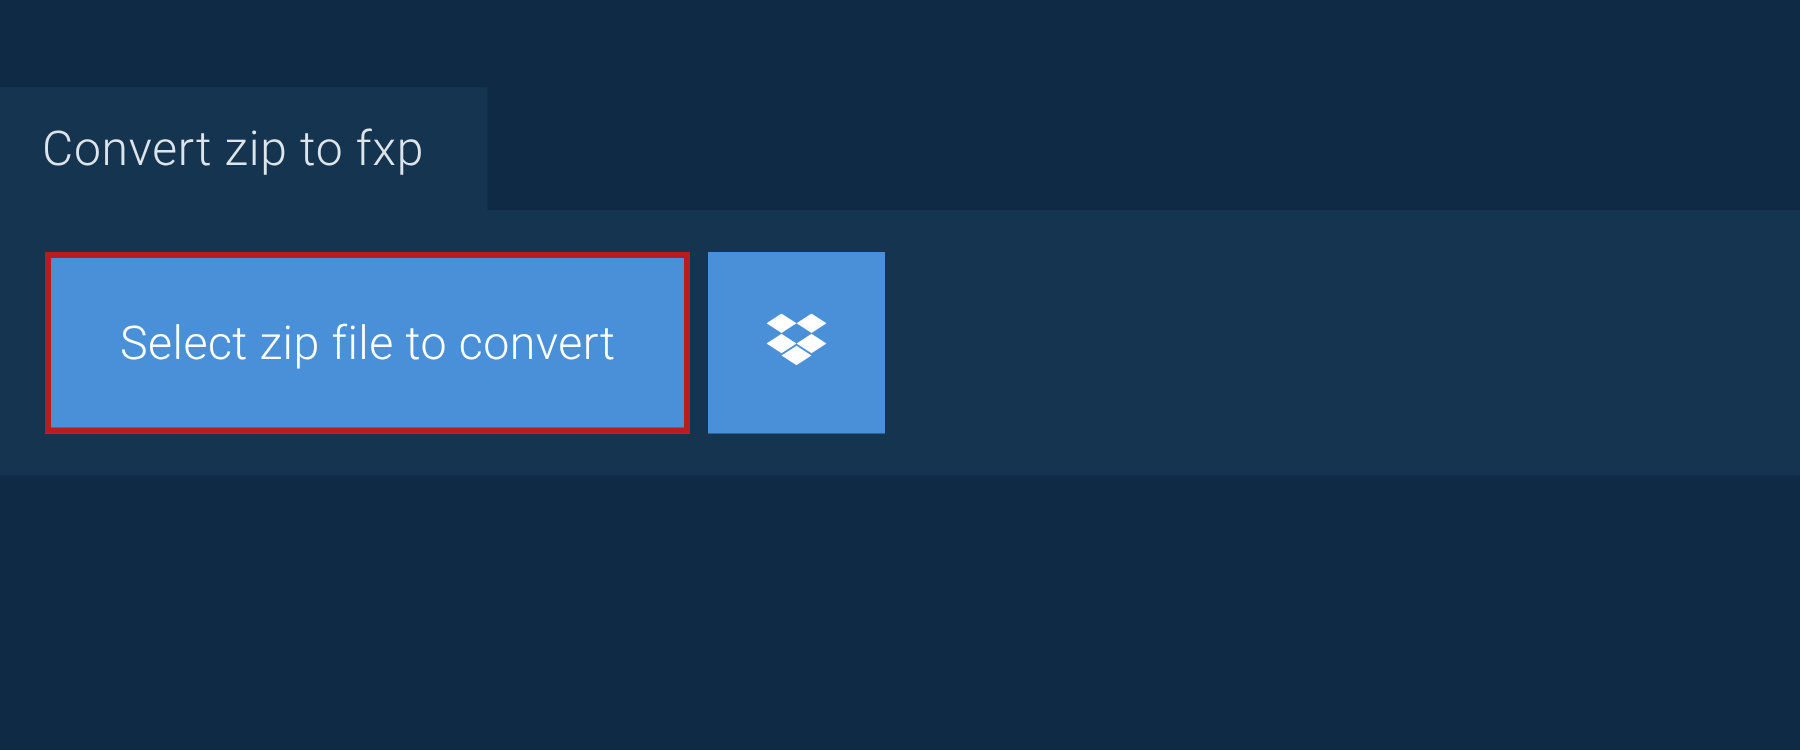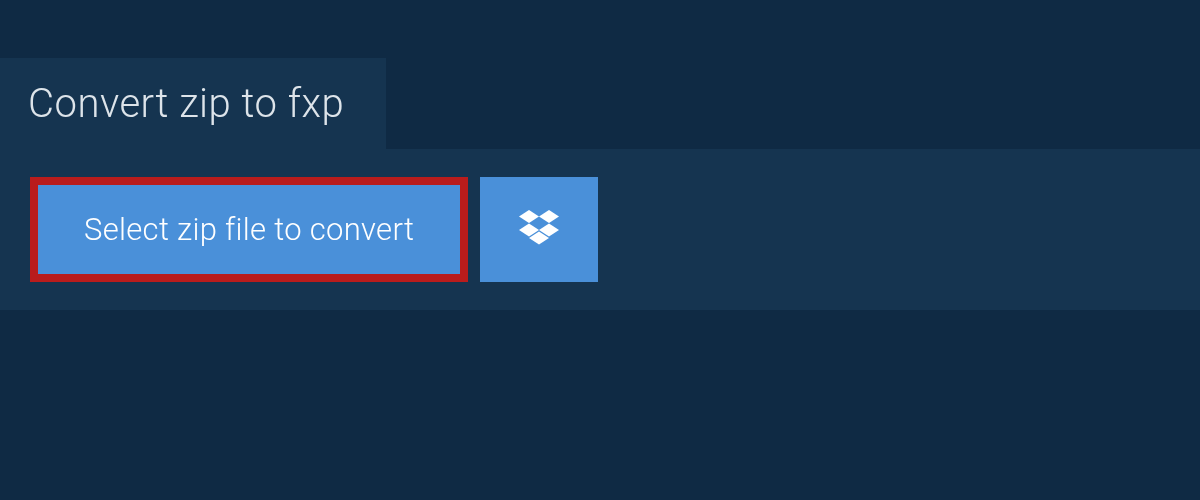--- a/index.html
+++ b/index.html
@@ -16,42 +16,42 @@
     }
     .header-tab {
       background: #153450;
       display: inline-block;
       padding: 22px 42px 22px 28px;
       margin-top: 58px;
       margin-left: 0;
     }
     .header-title {
       color: #dde4ea;
-      font-size: 40px;
+      font-size: 32px;
       font-weight: 300;
       letter-spacing: 0.5px;
     }
     .panel {
       background: #153450;
       margin-top: 0;
       padding: 28px 30px 28px 30px;
       width: 100%;
     }
     .button-row {
       display: flex;
       gap: 12px;
       align-items: stretch;
     }
     .select-button {
       background: #4a90d9;
-      border: 8px solid #b91c1c;
+      border: 4px solid #b91c1c;
       color: #ffffff;
       font-size: 31px;
       font-weight: 300;
-      padding: 26px 46px;
+      padding: 38px 46px;
       cursor: pointer;
       display: flex;
       align-items: center;
       justify-content: center;
       letter-spacing: 0.3px;
     }
     .dropbox-button {
       background: #4a90d9;
       width: 118px;
       cursor: pointer;

